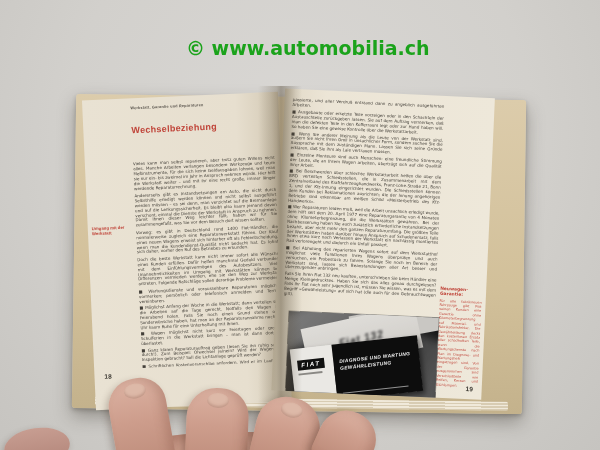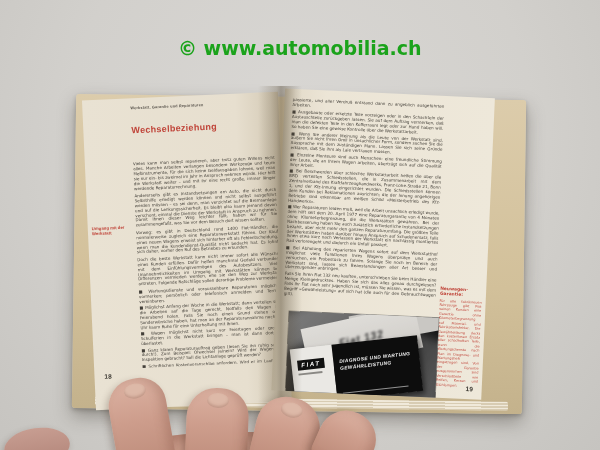--- a/index.html
+++ b/index.html
@@ -3,21 +3,21 @@
 <meta charset="utf-8">
 <style>
   html,body{margin:0;padding:0;}
   .stage{
     position:relative;width:600px;height:450px;overflow:hidden;
     background:radial-gradient(ellipse at 50% 30%, #d9d7d4 0%, #d2d0cc 55%, #c6c4c0 100%);
     font-family:"Liberation Sans", sans-serif;
   }
   
   .watermark{
-    position:absolute;left:178px;top:37px;width:240px;
+    position:absolute;left:186px;top:37px;width:240px;
     font-family:"DejaVu Sans", sans-serif;font-weight:bold;font-size:19px;
     color:var(--watermark-green,#1ba31b);letter-spacing:0px;white-space:nowrap;
   }
   
   .cover{
     position:absolute;left:74px;top:97px;width:450px;height:314px;
     transform:rotate(0.8deg);border-radius:3px;
     background:linear-gradient(180deg,#dcccab 0%,#d2c09a 60%,#c4b28c 100%);
     box-shadow:0 8px 18px rgba(40,35,25,.35), 0 2px 4px rgba(40,35,25,.25);
   }

